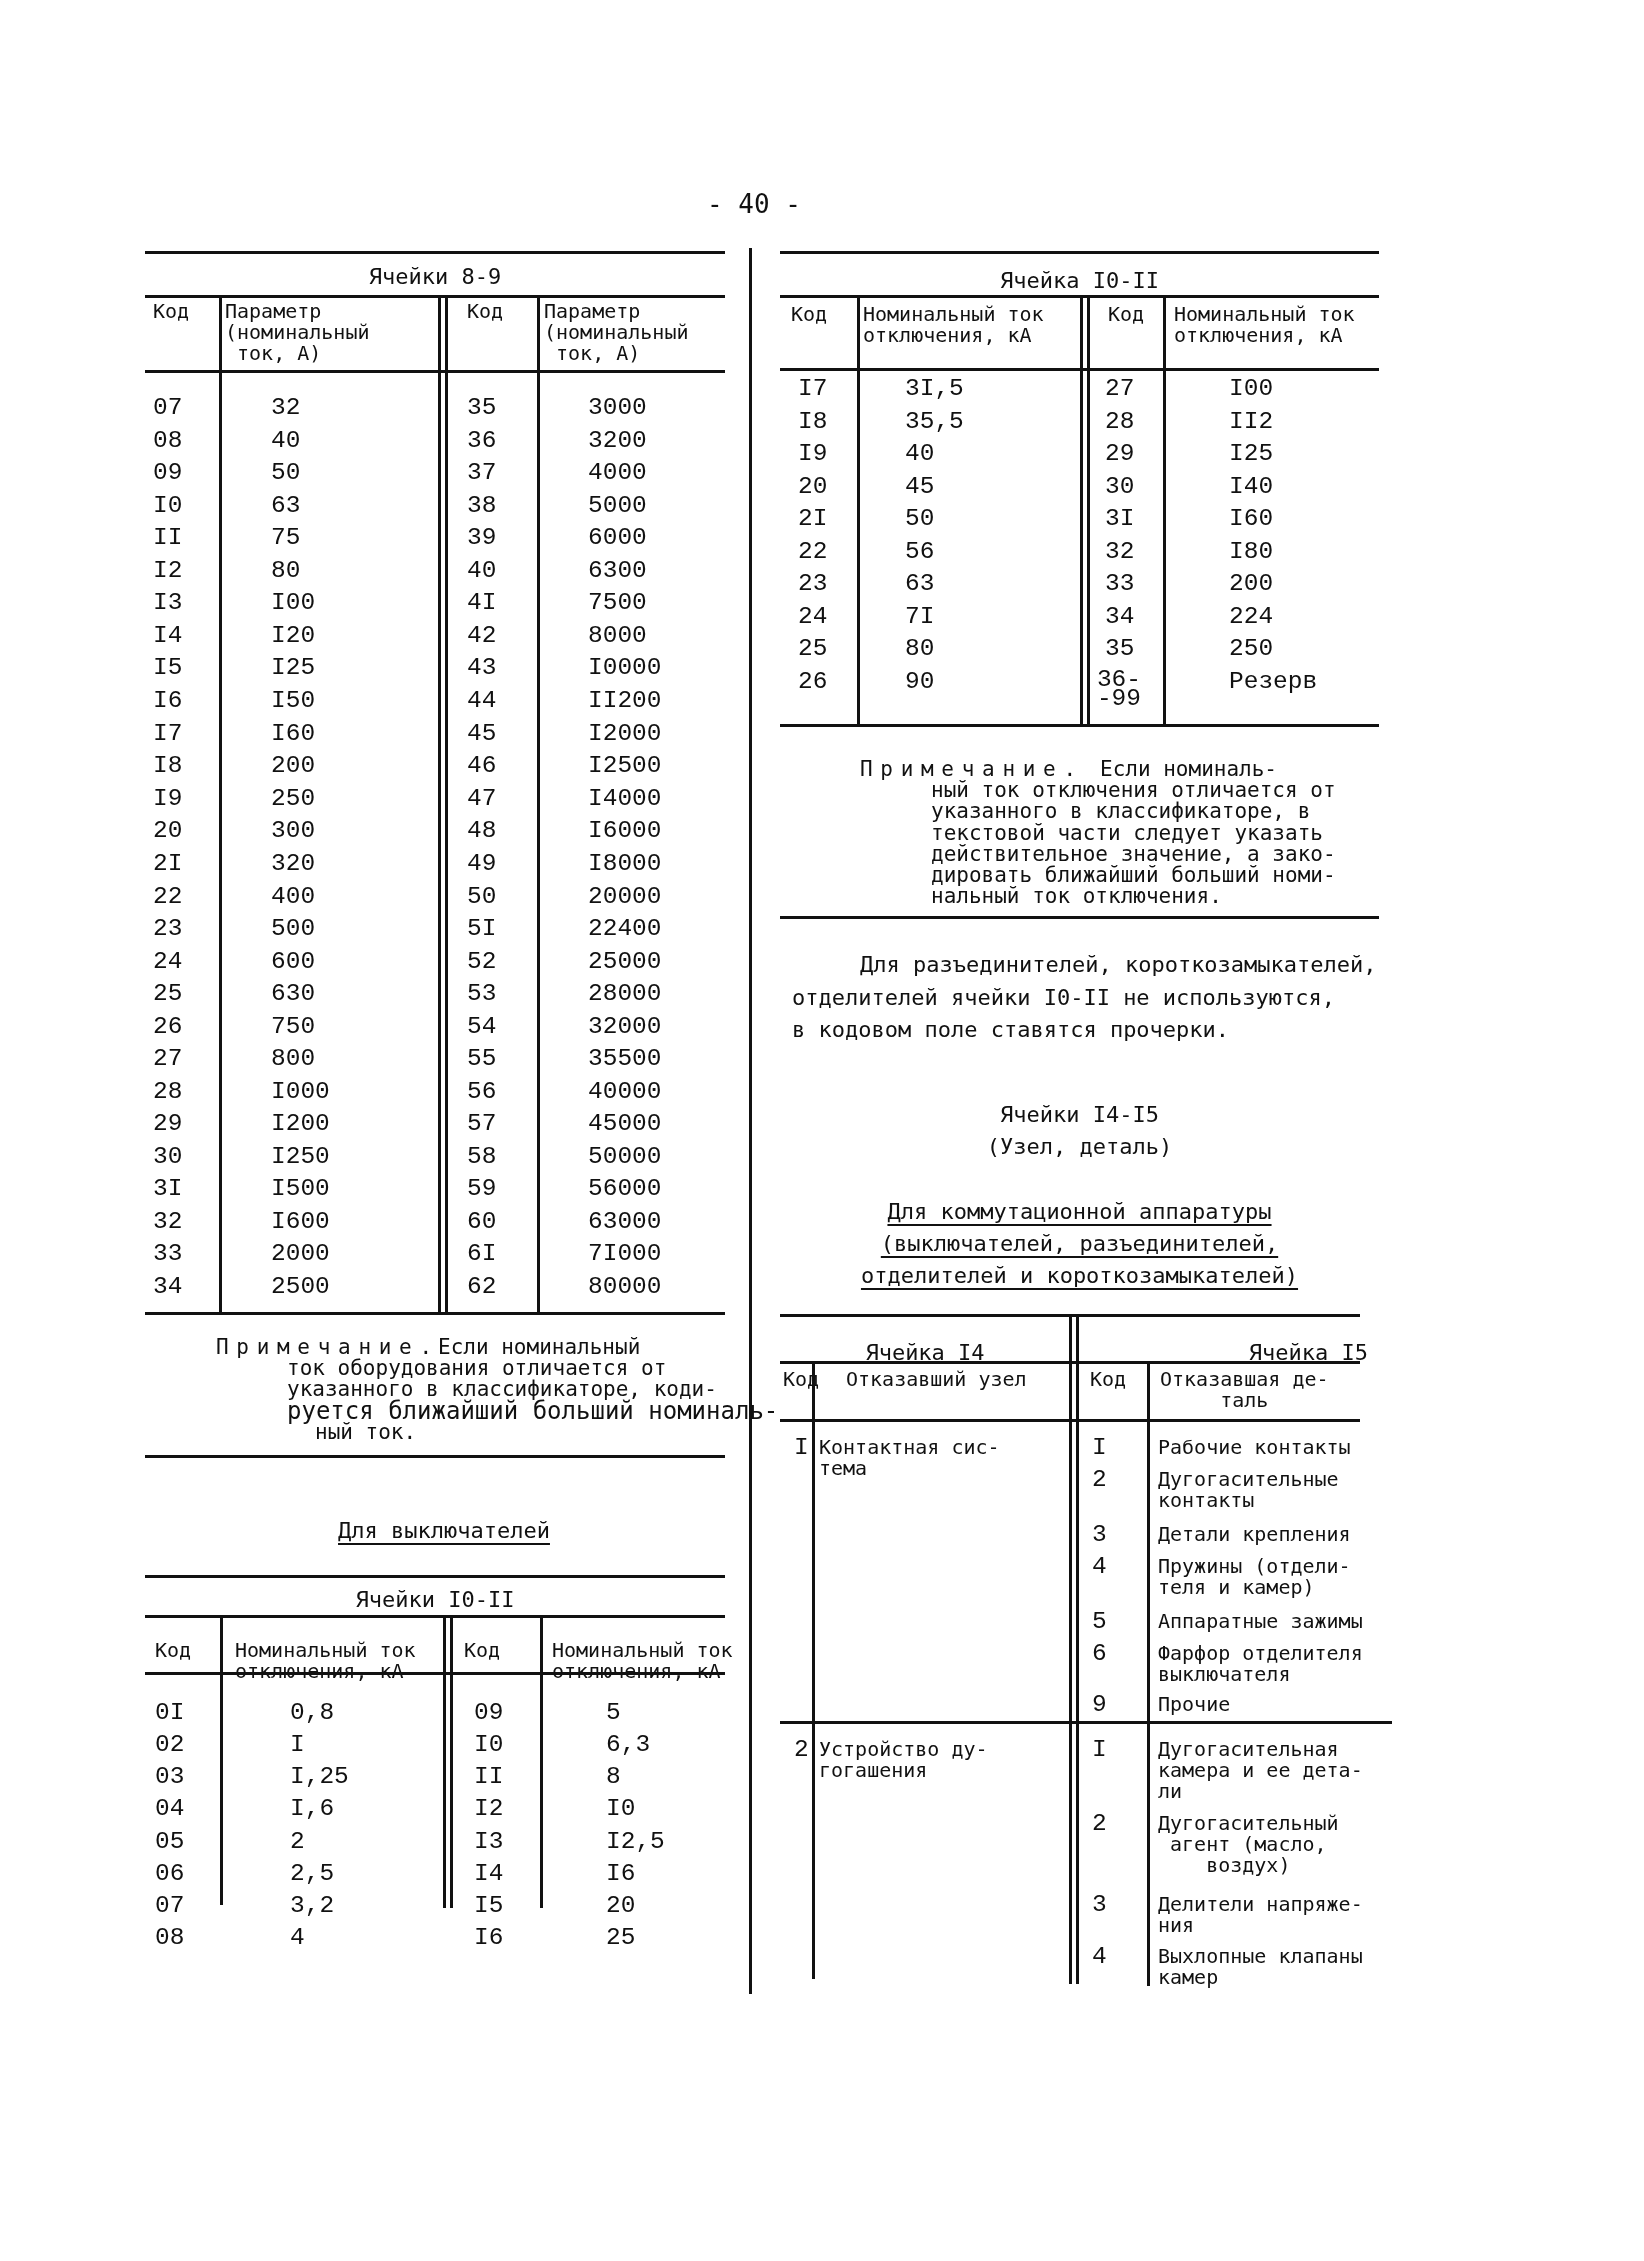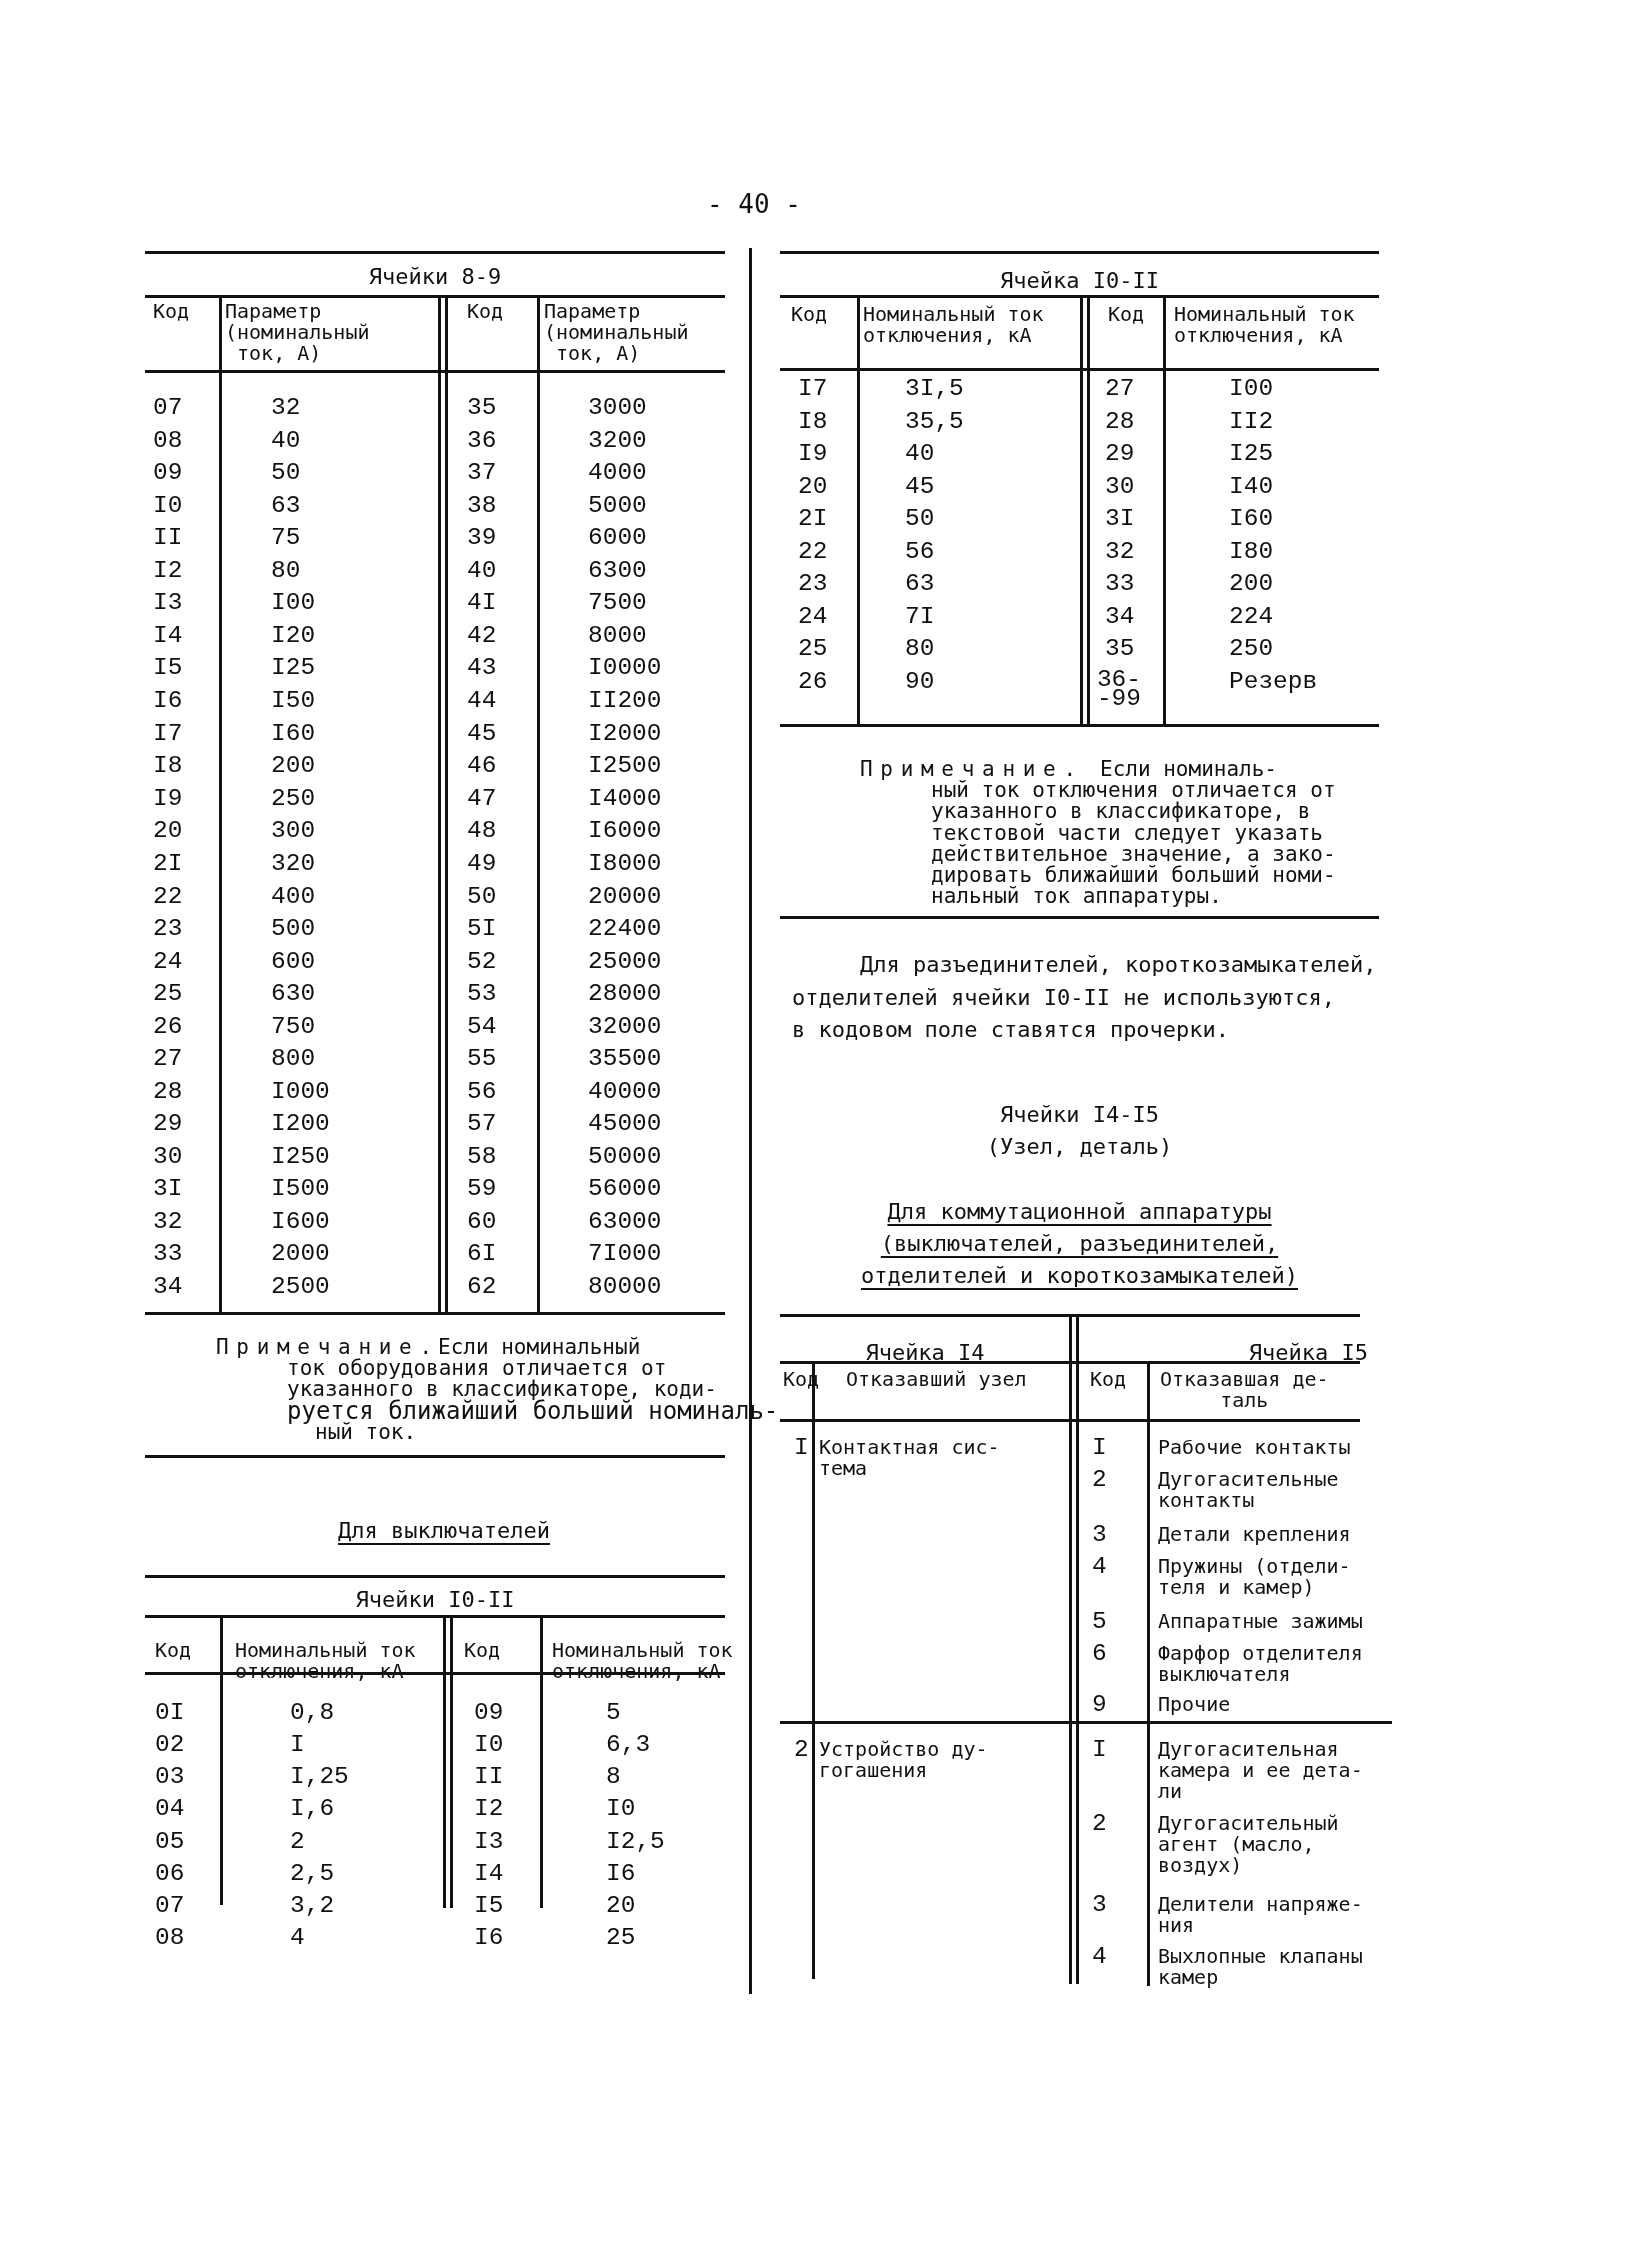--- a/index.html
+++ b/index.html
@@ -282,21 +282,21 @@
 </div>
 
 <div>
   <div class="ts sp" style="left:860px; top:759px; font-size:21px;">Примечание.</div>
   <div class="ts" style="left:1100px; top:759px; font-size:21px;">Если номиналь-</div>
   <div class="ts" style="left:931px; top:780px; font-size:21px;">ный ток отключения отличается от</div>
   <div class="ts" style="left:931px; top:801px; font-size:21px;">указанного в классификаторе, в</div>
   <div class="ts" style="left:931px; top:823px; font-size:21px;">текстовой части следует указать</div>
   <div class="ts" style="left:931px; top:844px; font-size:21px;">действительное значение, а зако-</div>
   <div class="ts" style="left:931px; top:865px; font-size:21px;">дировать ближайший больший номи-</div>
-  <div class="ts" style="left:931px; top:886px; font-size:21px;">нальный ток аппаратуры.</div>
+  <div class="ts" style="left:931px; top:886px; font-size:21px;">нальный ток отключения.</div>
   <div class="hr" style="left:780px; top:916px; width:599px;"></div>
 </div>
 
 <div>
   <div class="t" style="left:860px; top:953px;">Для разъединителей, короткозамыкателей,</div>
   <div class="t" style="left:792px; top:986px;">отделителей ячейки I0-II не используются,</div>
   <div class="t" style="left:792px; top:1018px;">в кодовом поле ставятся прочерки.</div>
 </div>
 
 <div class="t c" style="left:780px; top:1103px; width:599px;">Ячейки I4-I5</div>
@@ -344,21 +344,21 @@
       <div class="ts num" style="left: 1092px; top: 1694px; white-space: pre;">9</div>
       <div class="ts" style="left: 1158px; top: 1694px; white-space: pre;">Прочие</div>
       <div class="ts num" style="left: 794px; top: 1739px; white-space: pre;">2</div>
       <div class="ts" style="left: 819px; top: 1739px; white-space: pre;">Устройство ду-
 гогашения</div>
       <div class="ts num" style="left: 1092px; top: 1739px; white-space: pre;">I</div>
       <div class="ts" style="left: 1158px; top: 1739px; white-space: pre;">Дугогасительная
 камера и ее дета-
 ли</div>
       <div class="ts num" style="left: 1092px; top: 1813px; white-space: pre;">2</div>
-      <div class="ts" style="left: 1158px; top: 1813px; white-space: pre;">Дугогасительный
+      <div class="ts" style="left: 1158px; top: 1813px; white-space: pre; text-align: center;">Дугогасительный
 агент (масло,
 воздух)</div>
       <div class="ts num" style="left: 1092px; top: 1894px; white-space: pre;">3</div>
       <div class="ts" style="left: 1158px; top: 1894px; white-space: pre;">Делители напряже-
 ния</div>
       <div class="ts num" style="left: 1092px; top: 1946px; white-space: pre;">4</div>
       <div class="ts" style="left: 1158px; top: 1946px; white-space: pre;">Выхлопные клапаны
 камер</div>
     </div>
 </div>

